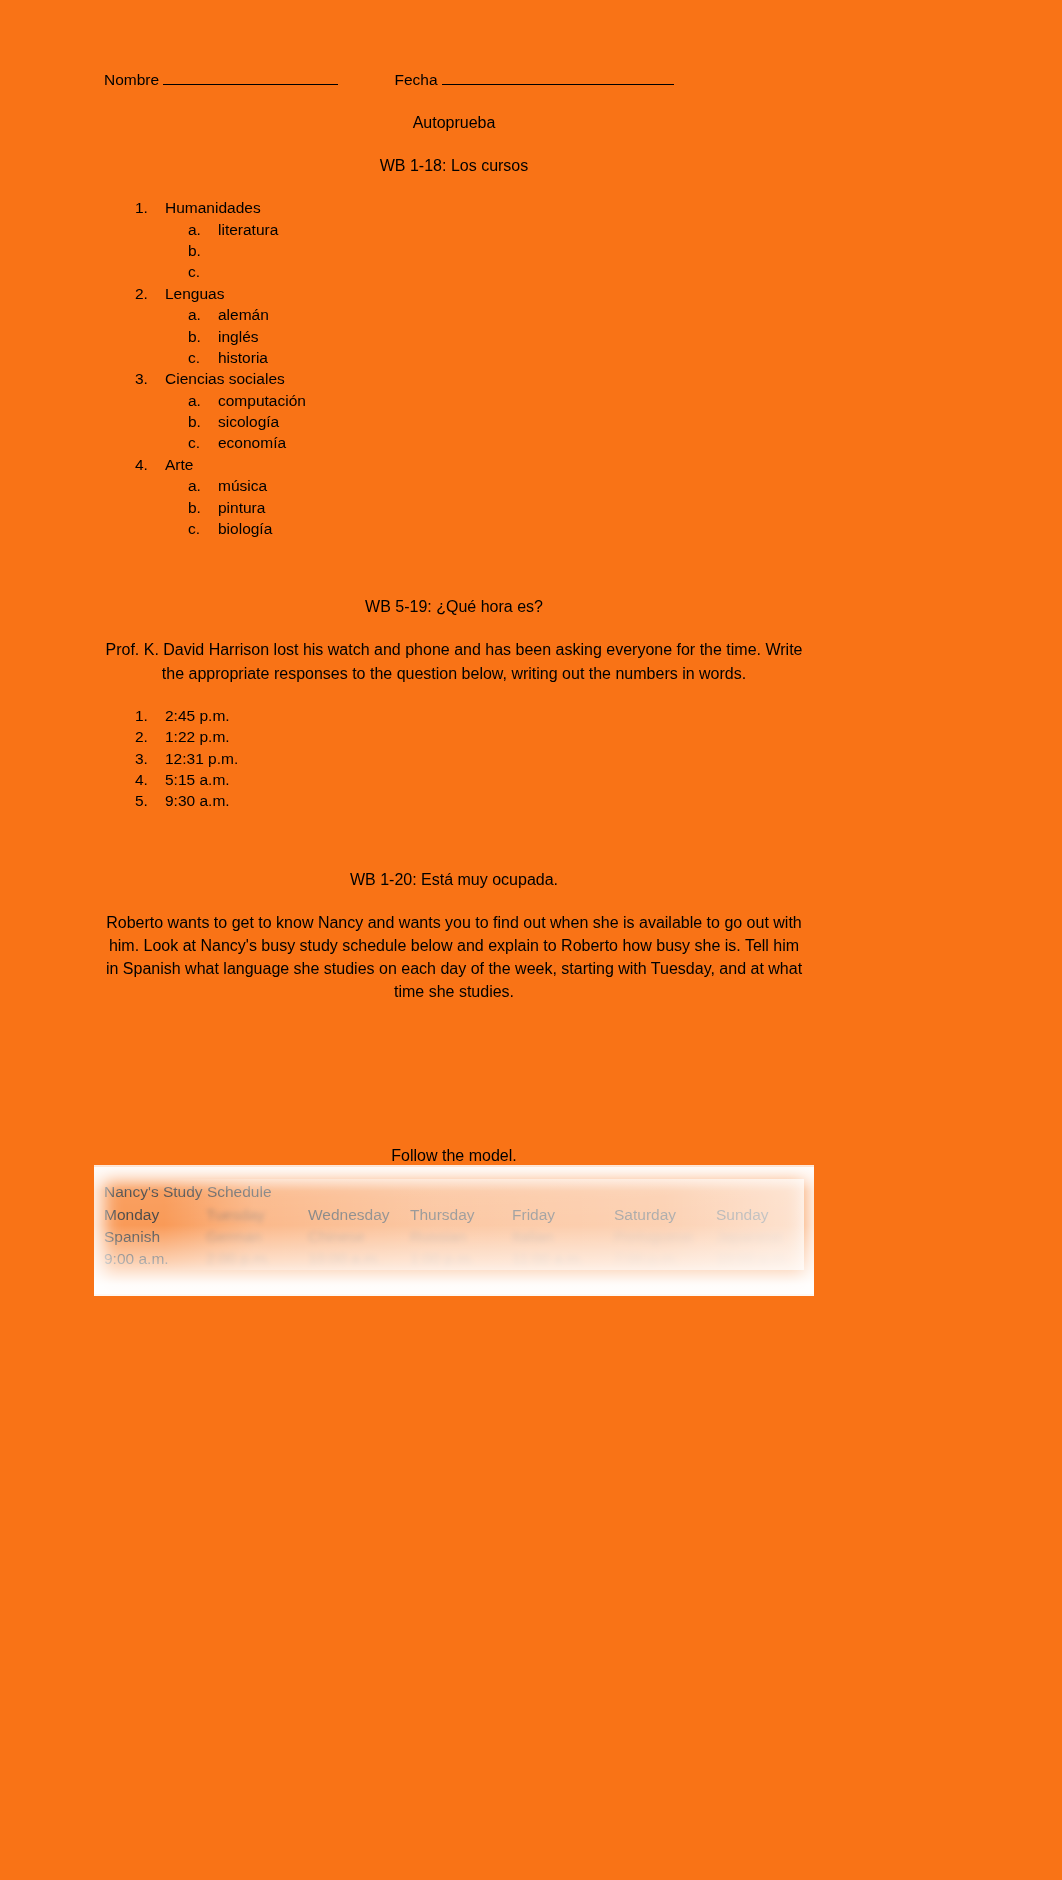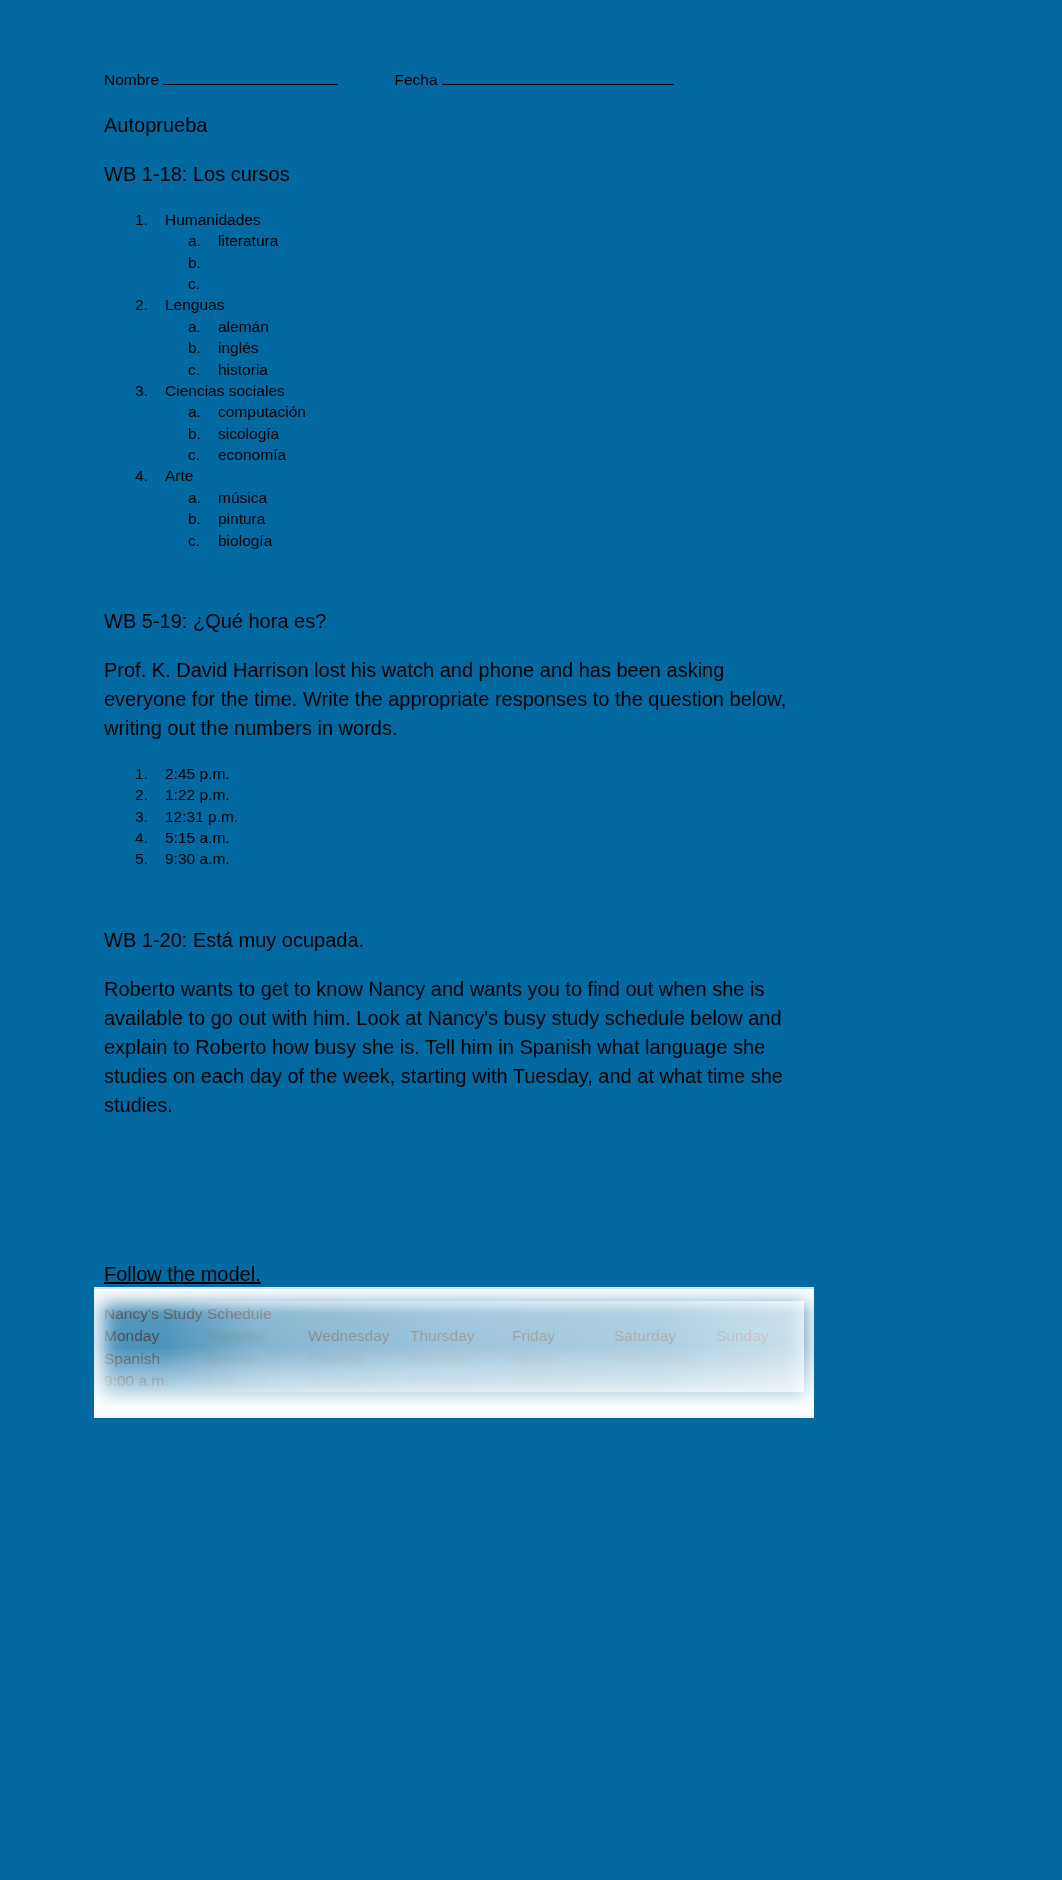--- a/index.html
+++ b/index.html
@@ -14,21 +14,21 @@
     color: #000000;
     position: relative;
     overflow: hidden;
   }
   .page {
     position: absolute;
     left: 0;
     top: 0;
     width: 1062px;
     height: 1880px;
-    background: #0369a1;
+    background: #f97316;
   }
   .content {
     position: absolute;
     left: 104px;
     top: 70px;
     width: 700px;
   }
 
   
   .namerow {
@@ -43,25 +43,26 @@
     display: inline-block;
     border-bottom: 1.2px solid #000;
     height: 0.85em;
   }
   .rule-nombre { width: 175px; }
   .rule-fecha  { width: 232px; }
   .gap-mid { display: inline-block; width: 56px; }
 
   
   p.para {
-    font-size: 20px;
+    font-size: 16px;
     line-height: 1.45;
     margin: 0 0 20px 0;
-  }
-  p.tight { margin-bottom: 12px; text-decoration: underline; }
+    text-align: center;
+  }
+  p.tight { margin-bottom: 12px; }
 
   
   ol.lvl1 {
     margin: 0 0 0 0;
     padding-left: 0;
     list-style: none;
     font-size: 15.5px;
     line-height: 1.38;
   }
   ol.lvl1 > li.row {

